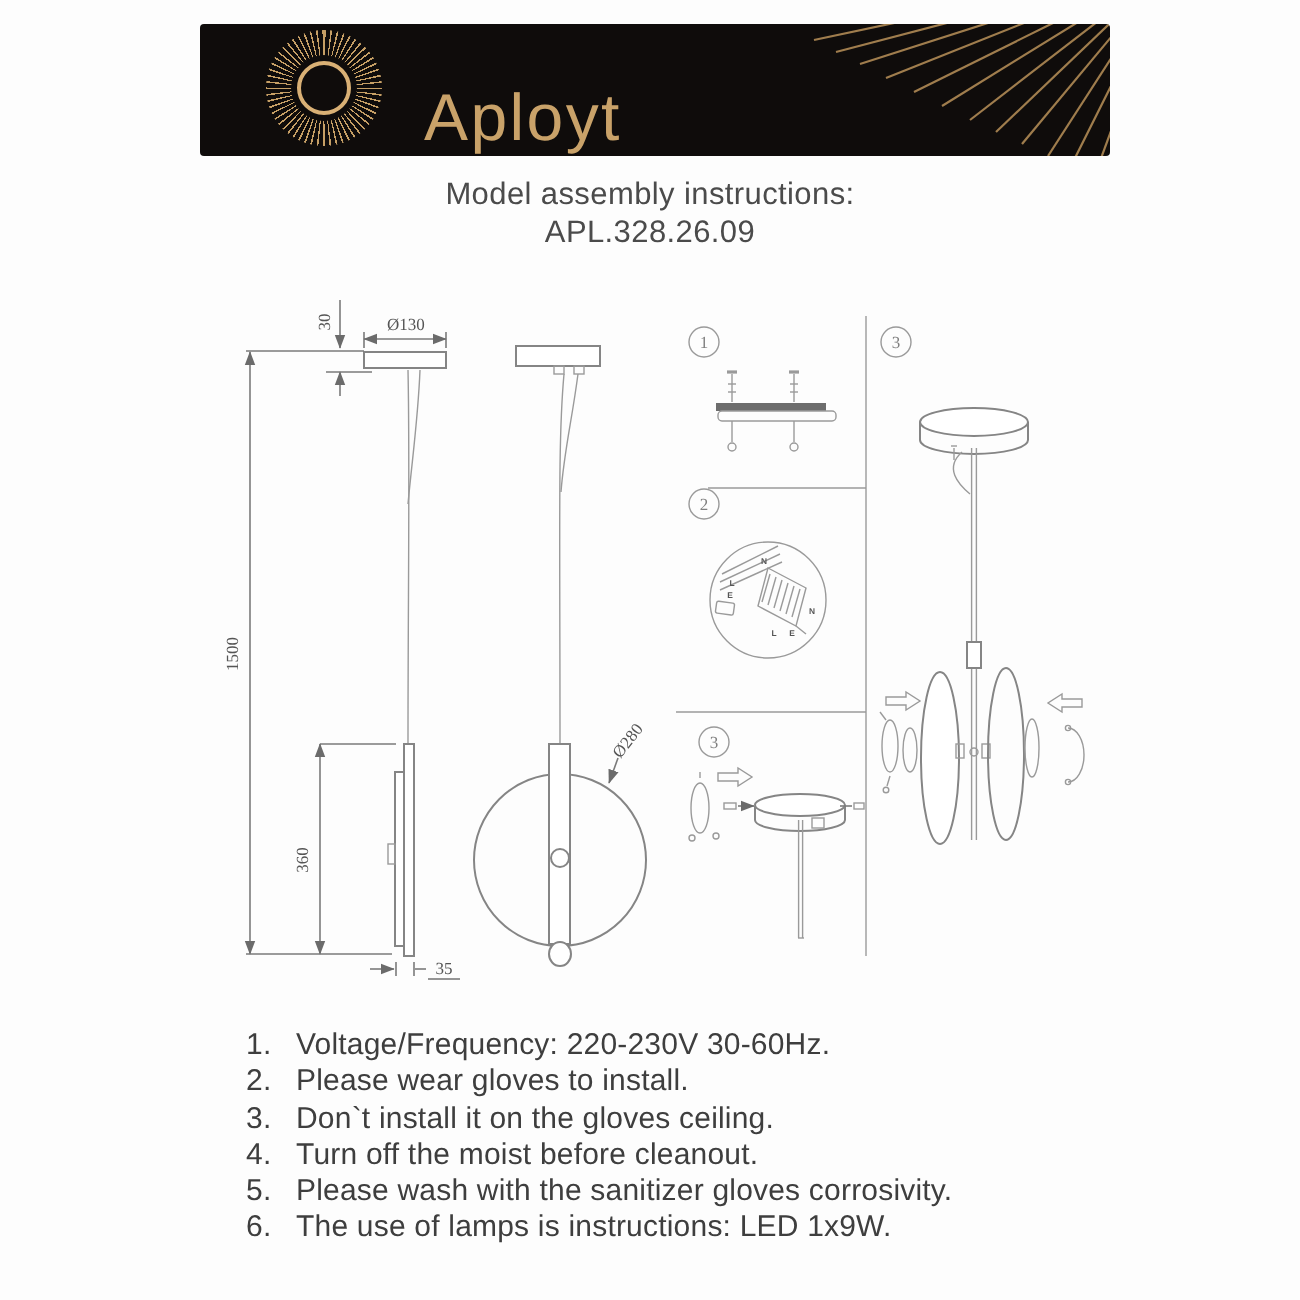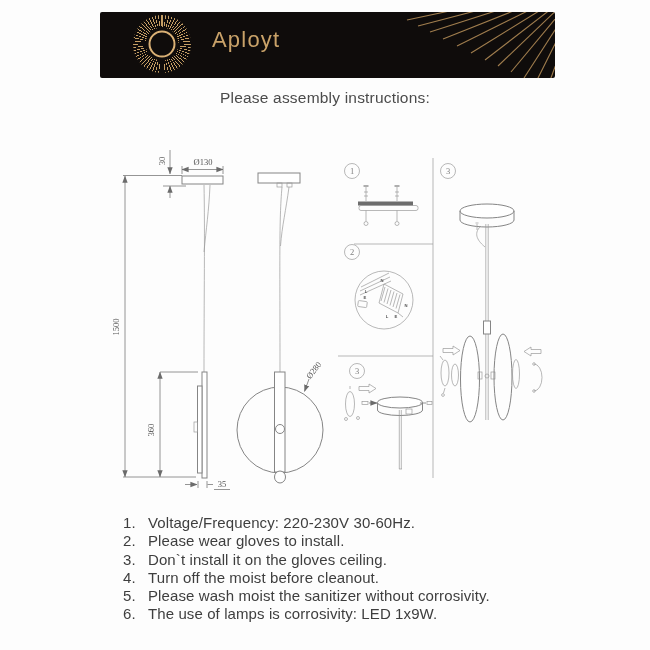--- a/index.html
+++ b/index.html
@@ -5,21 +5,21 @@
   html,body{margin:0;padding:0;background:#fff;}
   .page{position:relative;width:650px;height:650px;background:#fdfdfd;font-family:"Liberation Sans",sans-serif;overflow:hidden;}
 
   
   .banner{position:absolute;left:100px;top:12px;width:455px;height:66px;background:#0f0c0b;border-radius:2px;overflow:hidden;}
   .burst{position:absolute;left:33px;top:3px;width:58px;height:58px;border-radius:50%;
          background:repeating-conic-gradient(rgba(208,167,106,.95) 0deg 1.7deg, rgba(15,12,11,0) 1.7deg 6.4deg);}
   .burst-core{position:absolute;left:50%;top:50%;transform:translate(-50%,-50%);
          width:23px;height:23px;border-radius:50%;background:#0f0c0b;
          border:2.5px solid #d9b075;box-shadow:0 0 0 3px #0f0c0b;}
-  .brand{position:absolute;left:112px;top:15px;font-size:22px;letter-spacing:1.2px;color:#c9a269;font-weight:400;}
+  .brand{position:absolute;left:112px;top:28px;font-size:33px;letter-spacing:1.2px;color:#c9a269;font-weight:400;}
   .fan{position:absolute;left:0;top:0;width:455px;height:66px;}
   .fan line{stroke:#b08a55;stroke-width:1.1;opacity:.9;}
 
   
   .titleblock{position:absolute;left:0;top:88px;width:650px;text-align:center;color:#4b4b4b;
               font-size:15.5px;line-height:19px;letter-spacing:.2px;}
 
   
   .draw{position:absolute;left:0;top:0;width:650px;height:650px;}
   .dl{stroke:#7a7a7a;stroke-width:.8;fill:none;}            
@@ -54,21 +54,22 @@
       <line x1="486" y1="-30" x2="385" y2="48"></line>
       <line x1="486" y1="-30" x2="398" y2="54"></line>
       <line x1="486" y1="-30" x2="411" y2="60"></line>
       <line x1="486" y1="-30" x2="424" y2="66"></line>
       <line x1="486" y1="-30" x2="436" y2="70"></line>
       <line x1="486" y1="-30" x2="448" y2="74"></line>
     </svg>
   </div>
 
   <div class="titleblock">
-    <div>Please assembly instructions:</div>
+    <div>Model assembly instructions:</div>
+    <div>APL.328.26.09</div>
   </div>
 
   <svg class="draw" viewBox="0 0 650 650">
     <defs>
       <marker id="ah" viewBox="0 0 10 10" refX="9.5" refY="5" markerWidth="7" markerHeight="7" orient="auto-start-reverse" markerUnits="userSpaceOnUse">
         <path d="M0,1.2 L10,5 L0,8.8 Z" fill="#6b6b6b"></path>
       </marker>
       <pattern id="stip" width="5" height="5" patternUnits="userSpaceOnUse">
         <circle cx="1" cy="1" r="0.45" fill="#8d8d8d"></circle>
         <circle cx="3.4" cy="2.6" r="0.4" fill="#9c9c9c"></circle>
@@ -268,21 +269,21 @@
     <div class="li">
       <span class="num">3.</span>
       <span class="txt">Don`t install it on the gloves ceiling.</span>
     </div>
     <div class="li">
       <span class="num">4.</span>
       <span class="txt">Turn off the moist before cleanout.</span>
     </div>
     <div class="li">
       <span class="num">5.</span>
-      <span class="txt">Please wash moist the sanitizer without corrosivity.</span>
+      <span class="txt">Please wash with the sanitizer gloves corrosivity.</span>
     </div>
     <div class="li">
       <span class="num">6.</span>
-      <span class="txt">The use of lamps is corrosivity: LED 1x9W.</span>
+      <span class="txt">The use of lamps is instructions: LED 1x9W.</span>
     </div>
   </div>
 
 </div>
 
 </body></html>

